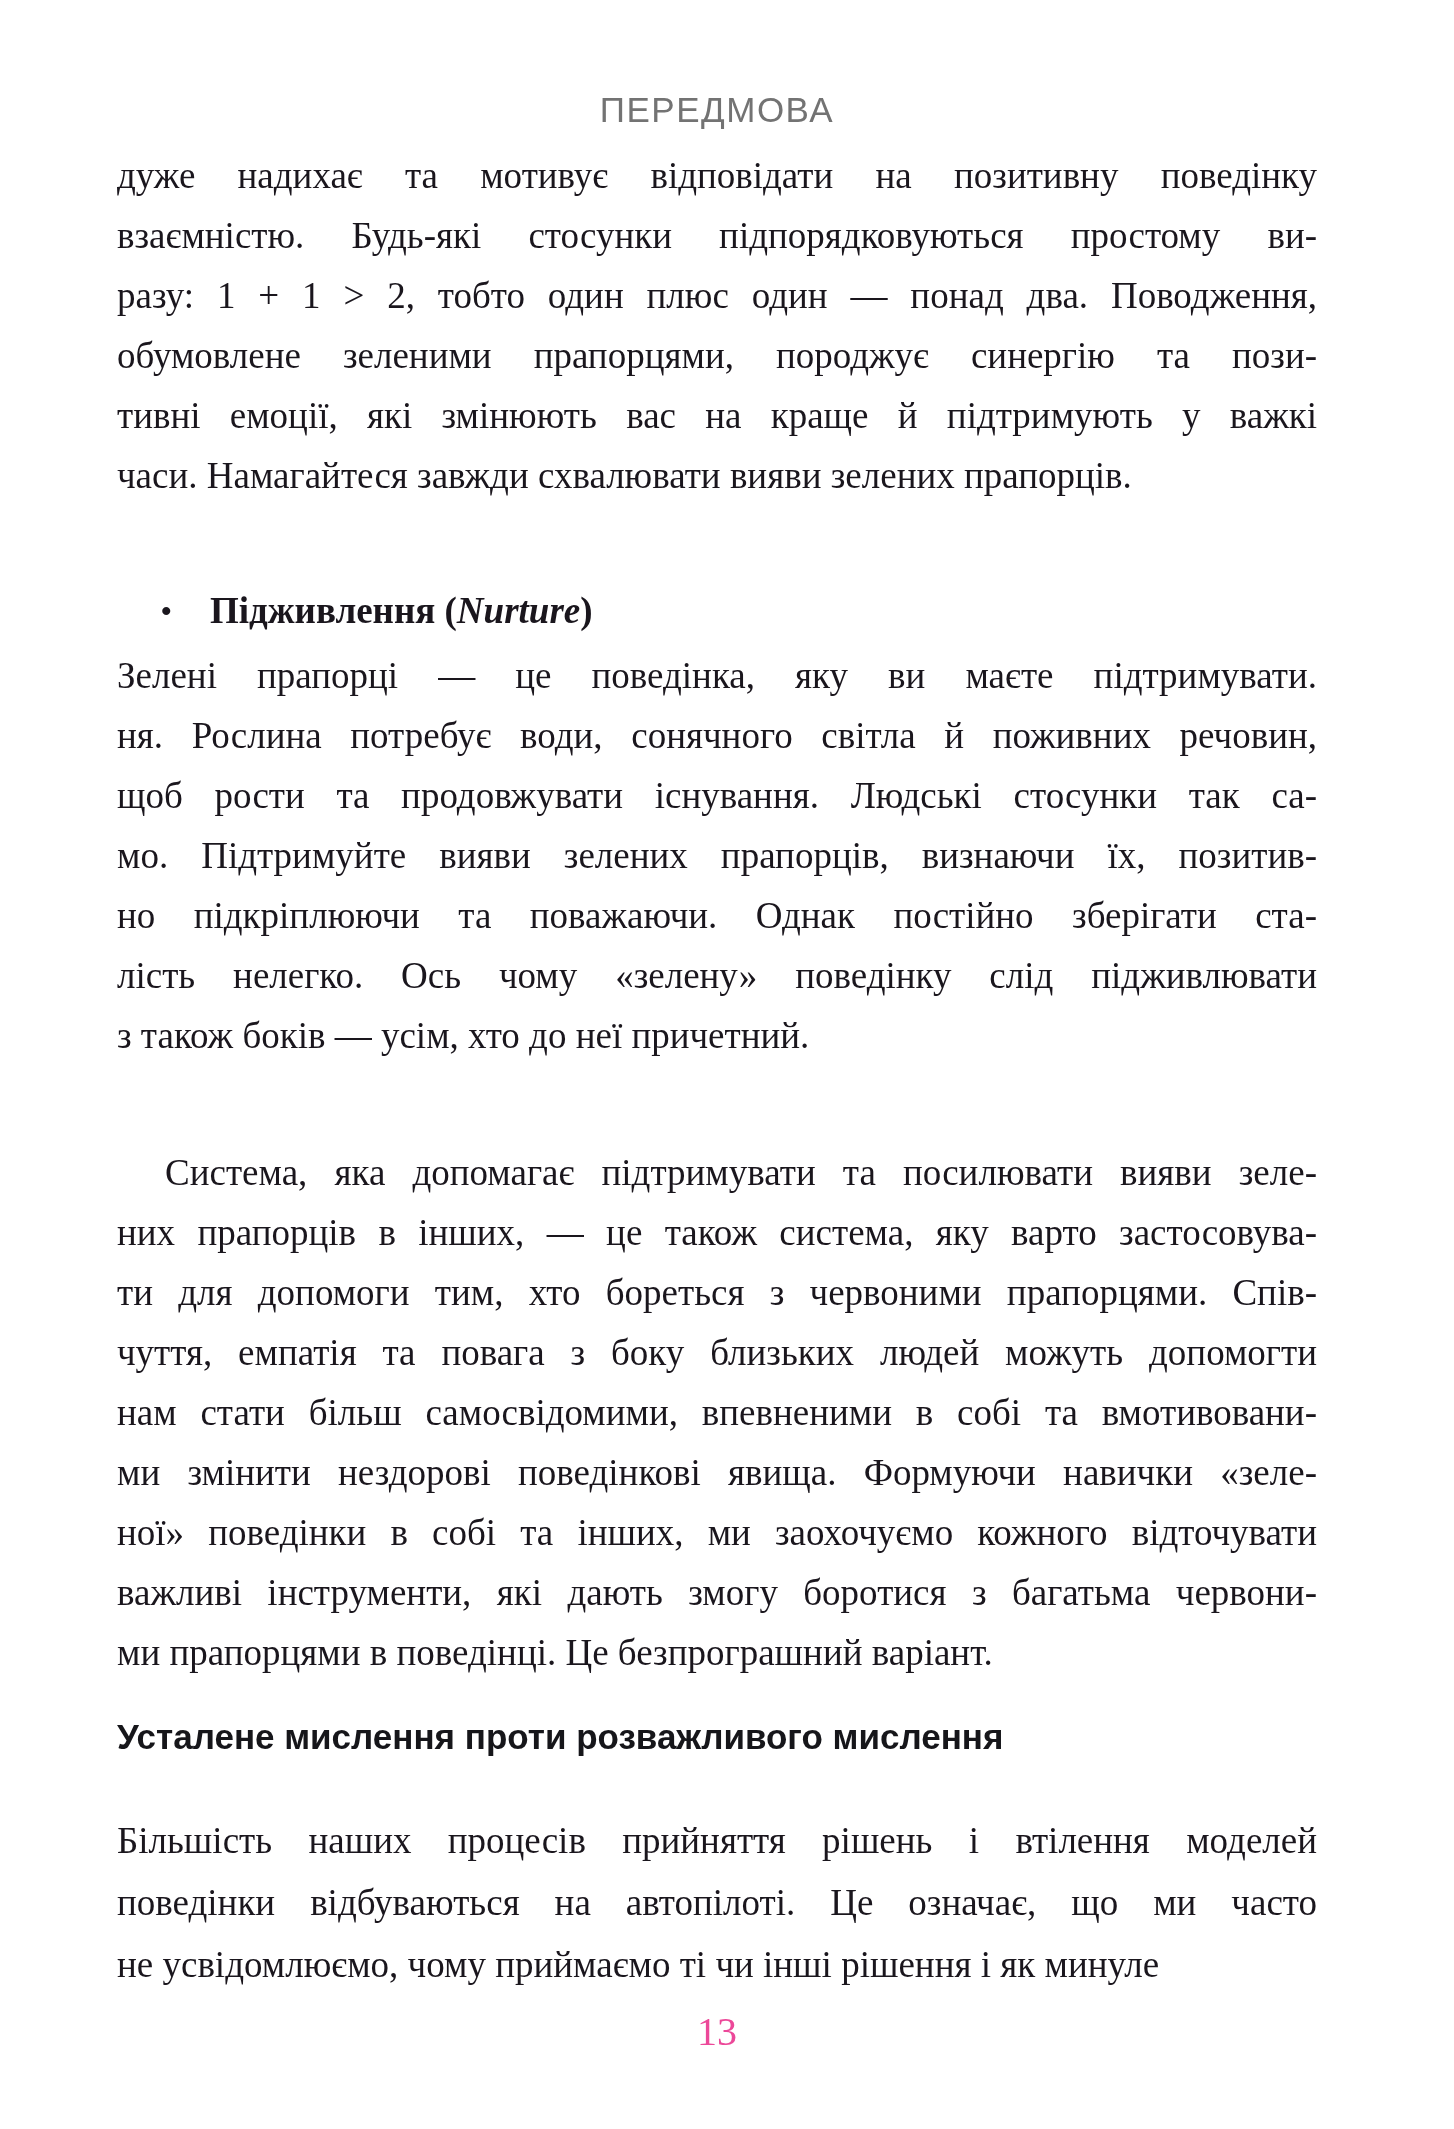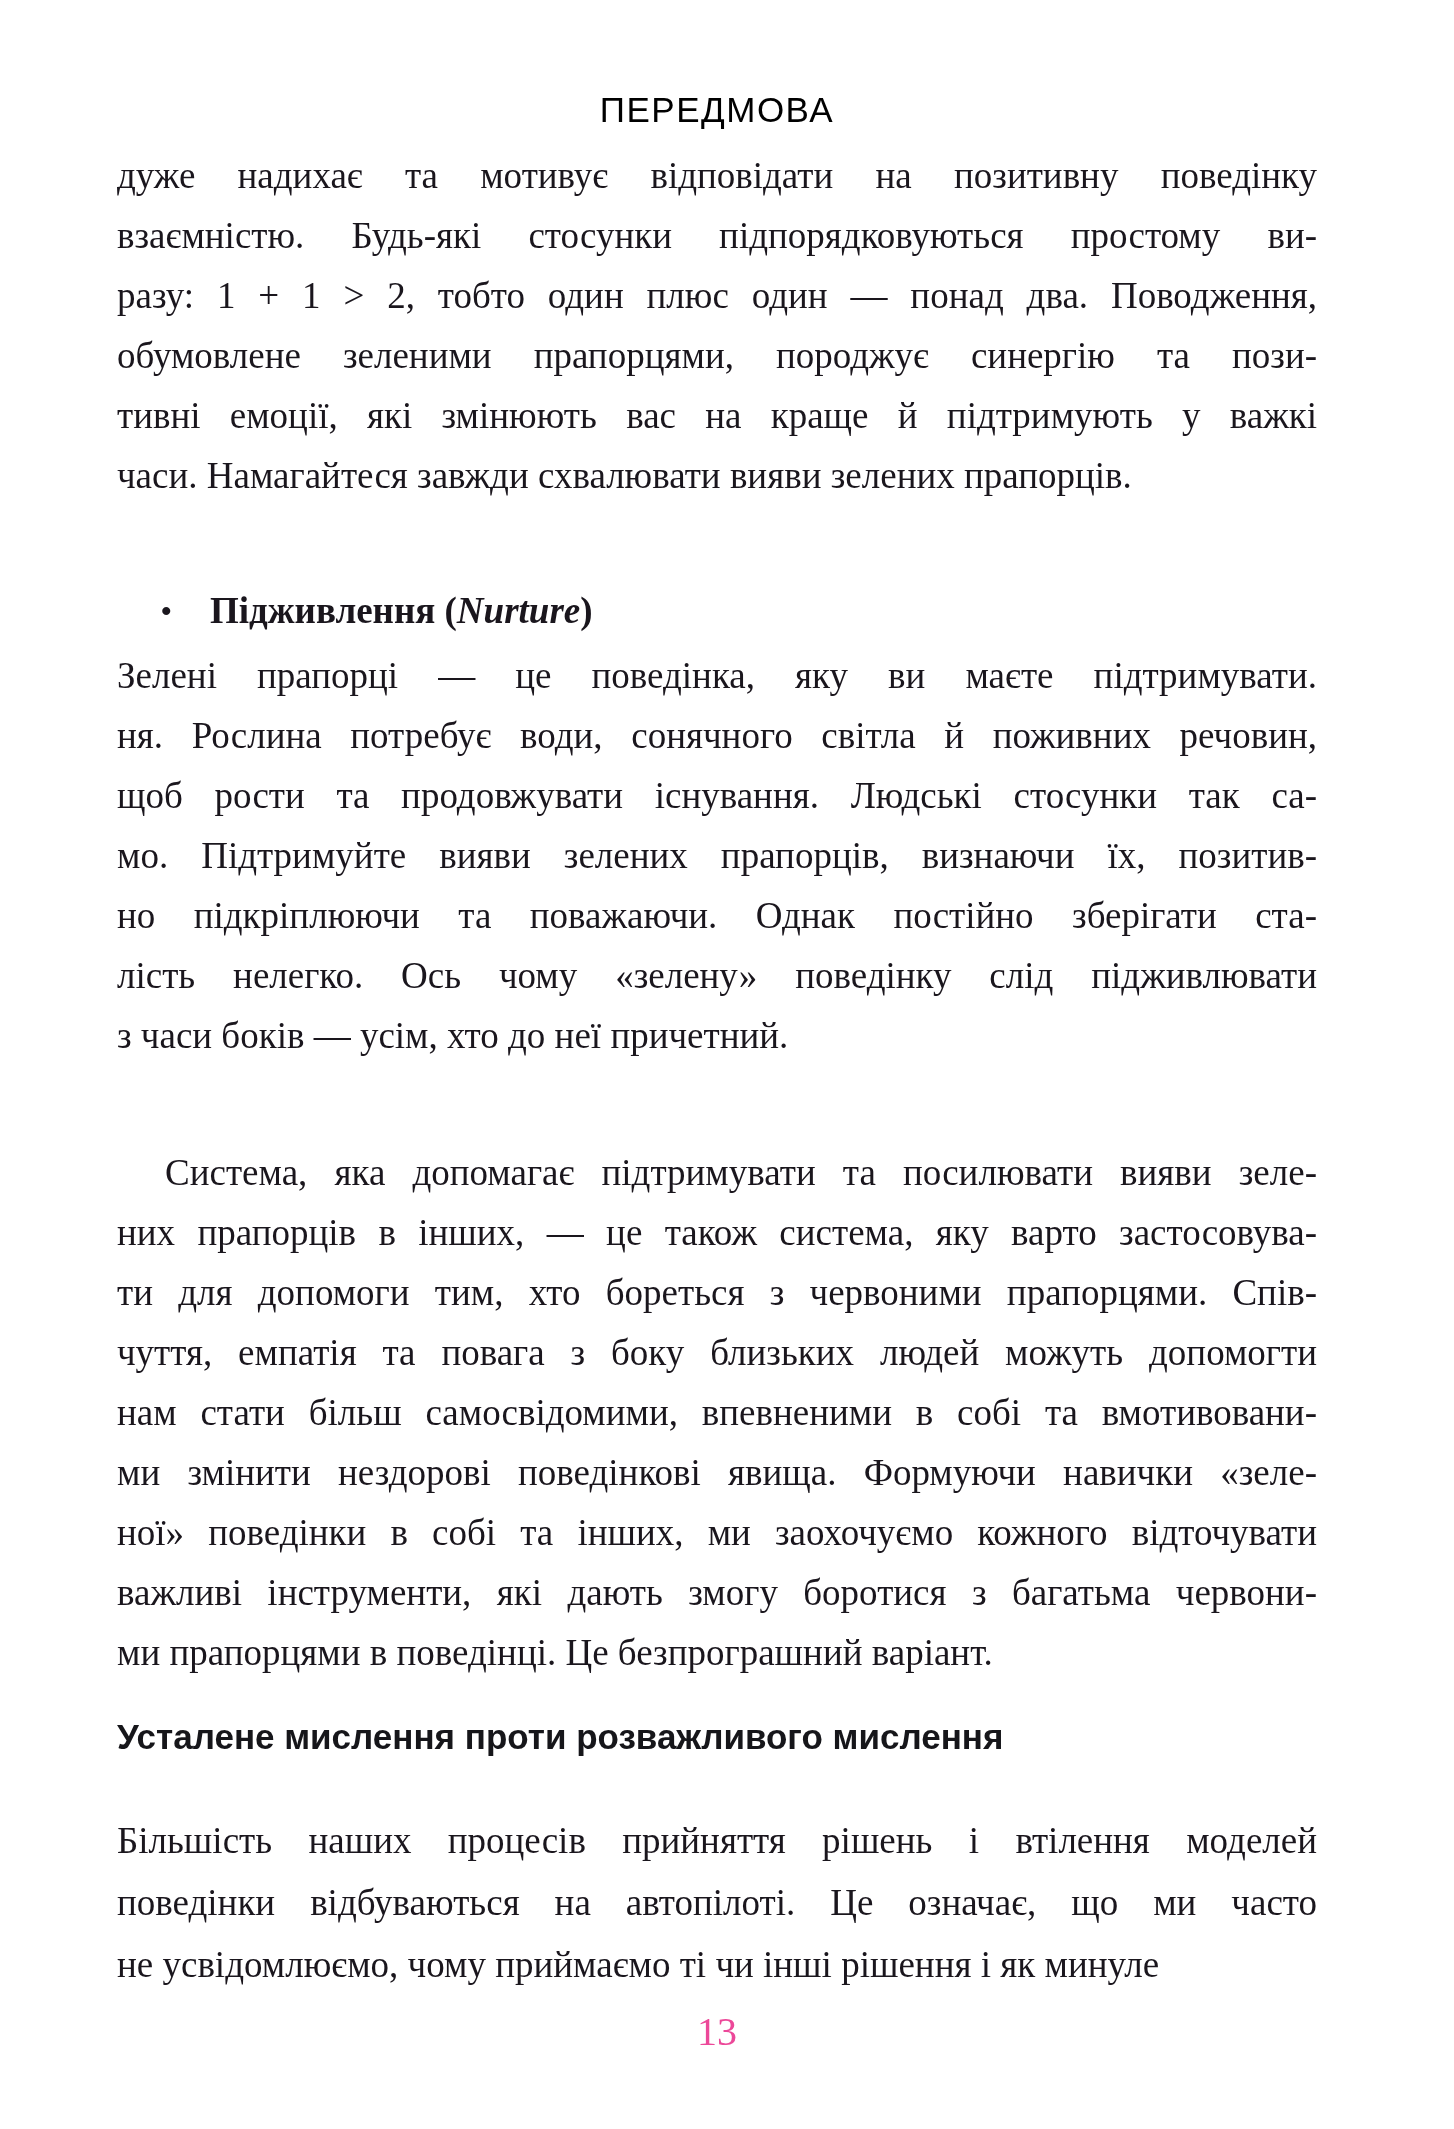--- a/index.html
+++ b/index.html
@@ -16,21 +16,21 @@
   .running-head {
     position: absolute;
     top: 90px;
     left: 117px;
     width: 1200px;
     text-align: center;
     font-family: "Liberation Sans", sans-serif;
     font-size: 35px;
     line-height: 40px;
     letter-spacing: 1.5px;
-    color: #000000;
+    color: #737373;
   }
   .para {
     position: absolute;
     left: 117px;
     width: 1200px;
     font-size: 37px;
     line-height: 60px;
   }
   .line {
     text-align: justify;
@@ -100,21 +100,21 @@
     <span class="marker">•</span><span>Підживлення (</span><span class="lat">Nurture</span><span>)</span>
   </div>
 
   <div class="para" style="top:646px">
       <div class="line">Зелені прапорці — це поведінка, яку ви маєте підтримувати.</div>
       <div class="line">ня. Рослина потребує води, сонячного світла й поживних речовин,</div>
       <div class="line">щоб рости та продовжувати існування. Людські стосунки так са-</div>
       <div class="line">мо. Підтримуйте вияви зелених прапорців, визнаючи їх, позитив-</div>
       <div class="line">но підкріплюючи та поважаючи. Однак постійно зберігати ста-</div>
       <div class="line">лість нелегко. Ось чому «зелену» поведінку слід підживлювати</div>
-      <div class="line line-last">з часи боків — усім, хто до неї причетний.</div>
+      <div class="line line-last">з також боків — усім, хто до неї причетний.</div>
     </div>
 
   <div class="para indent" style="top:1143px">
       <div class="line">Система, яка допомагає підтримувати та посилювати вияви зеле-</div>
       <div class="line">них прапорців в інших, — це також система, яку варто застосовува-</div>
       <div class="line">ти для допомоги тим, хто бореться з червоними прапорцями. Спів-</div>
       <div class="line">чуття, емпатія та повага з боку близьких людей можуть допомогти</div>
       <div class="line">нам стати більш самосвідомими, впевненими в собі та вмотивовани-</div>
       <div class="line">ми змінити нездорові поведінкові явища. Формуючи навички «зеле-</div>
       <div class="line">ної» поведінки в собі та інших, ми заохочуємо кожного відточувати</div>

